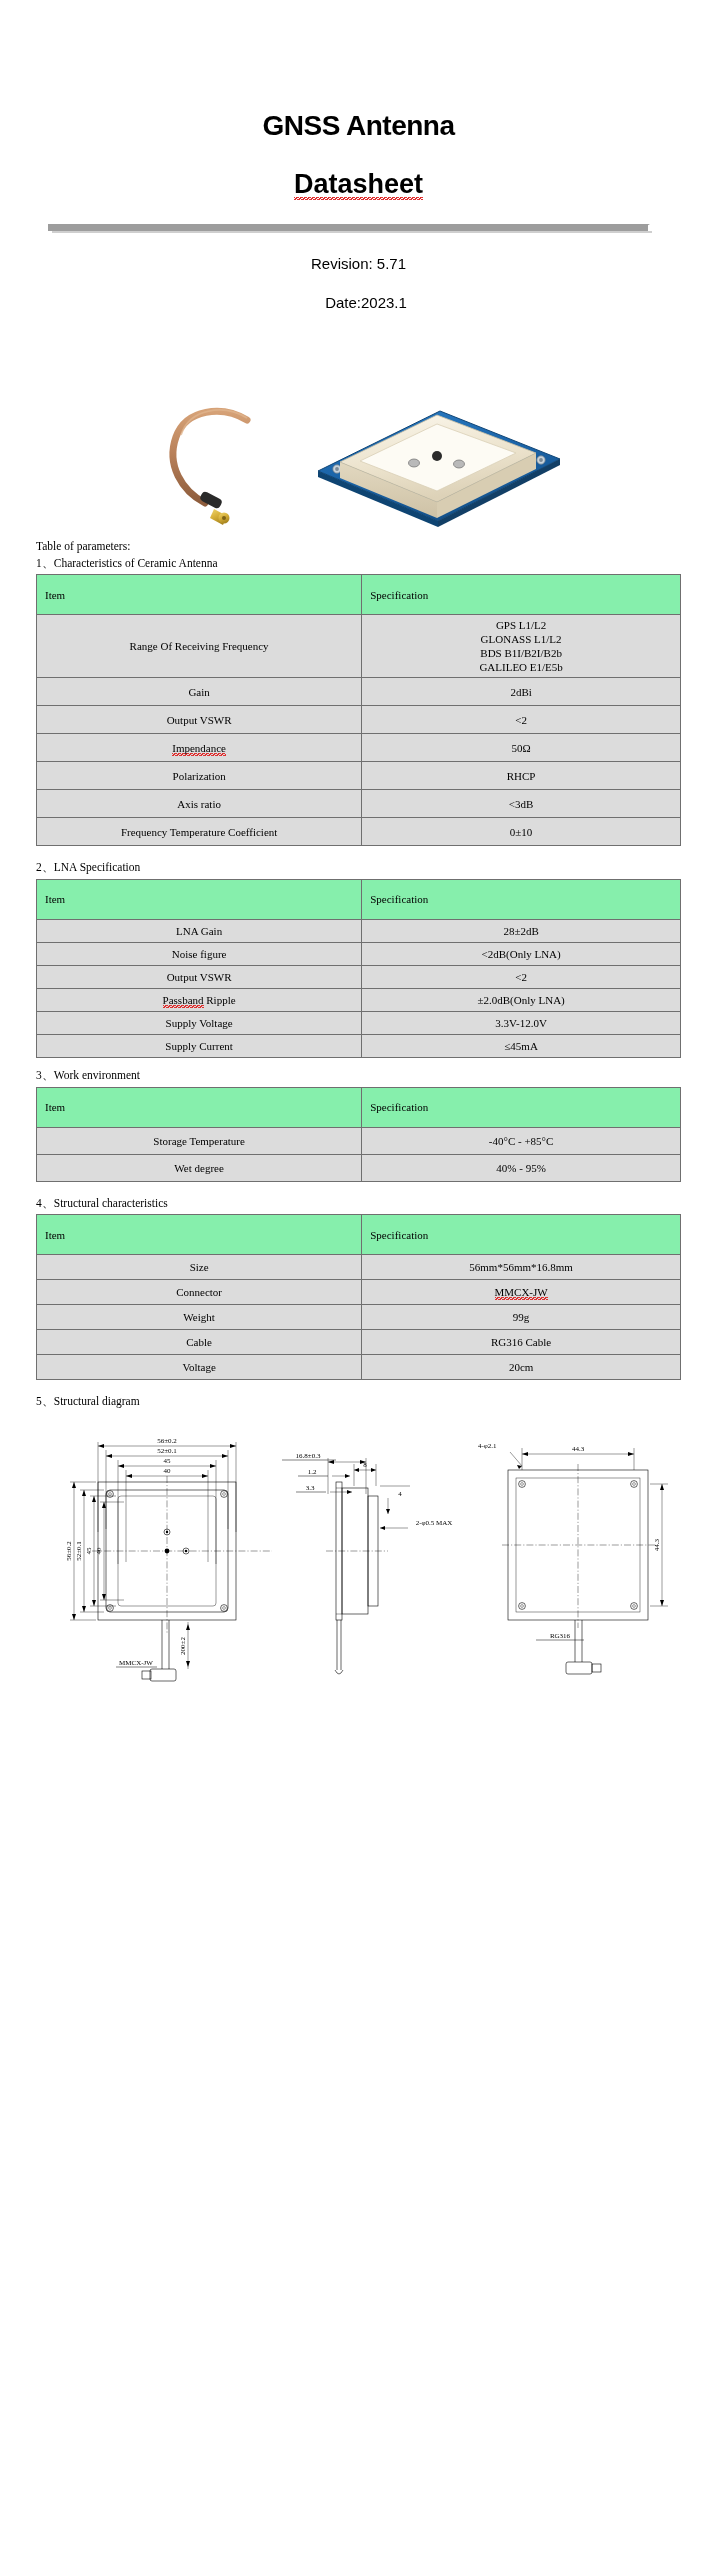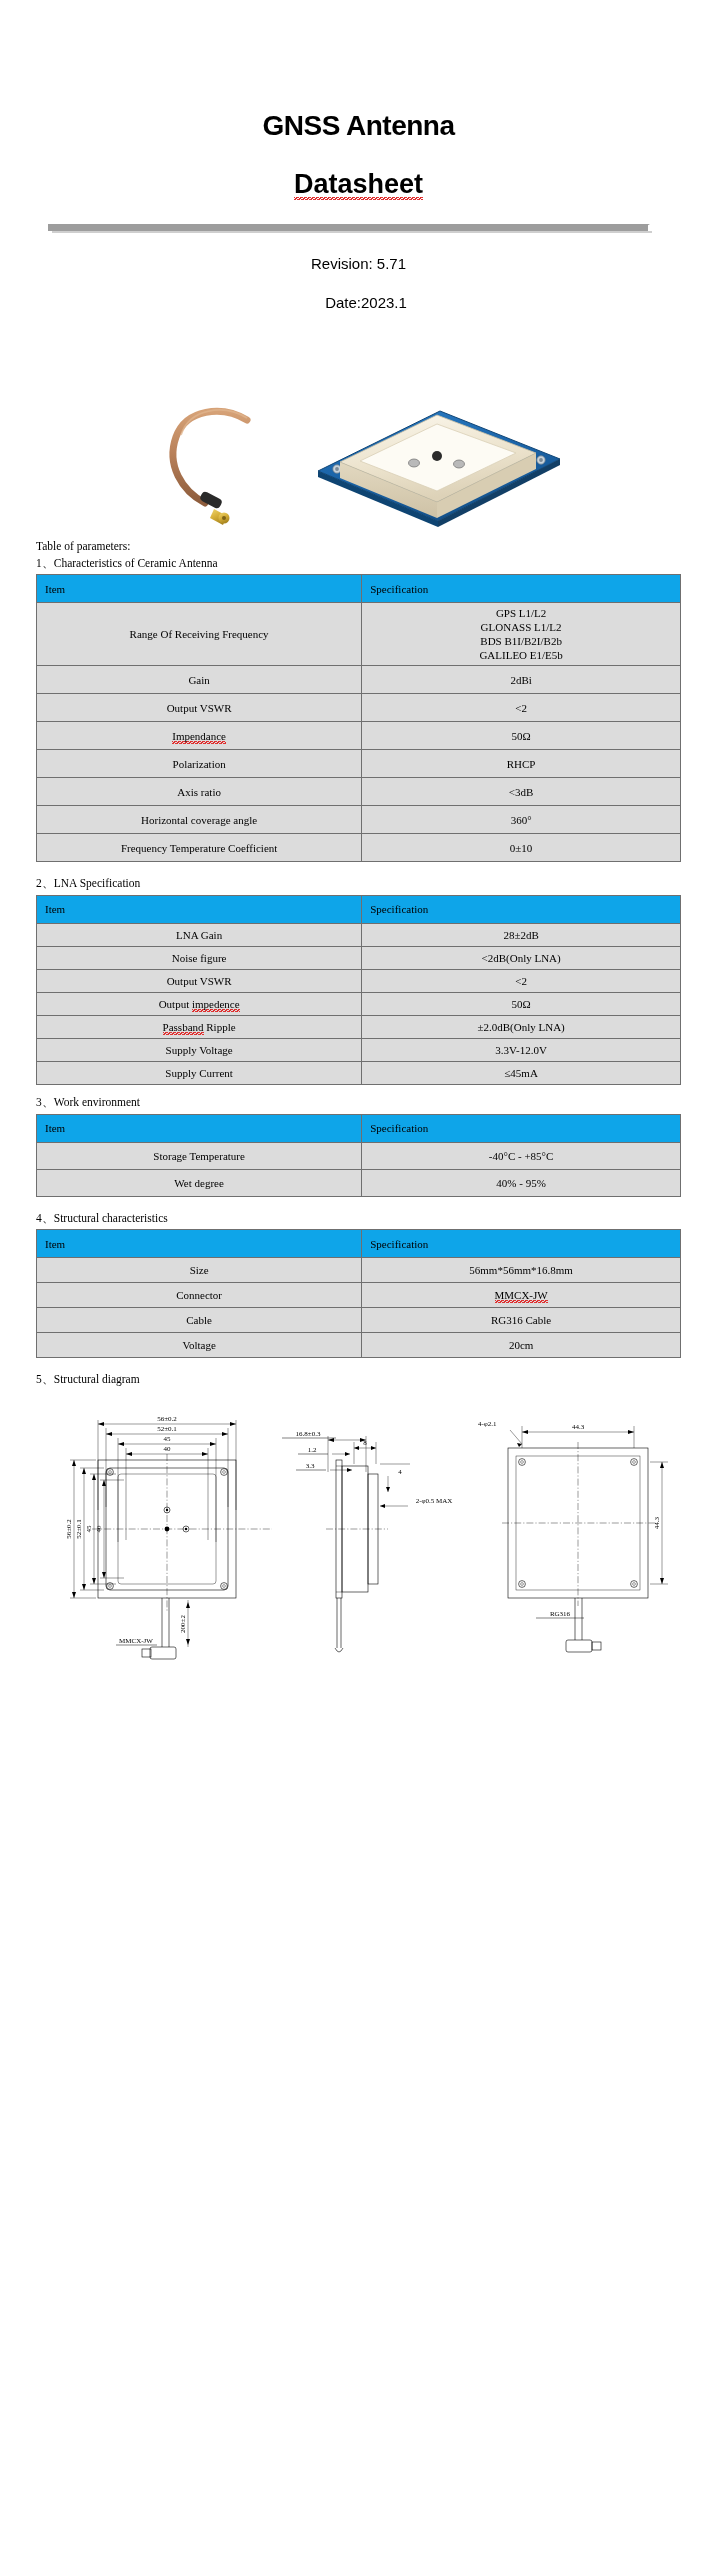--- a/index.html
+++ b/index.html
@@ -97,22 +97,22 @@
   table.spec th, table.spec td {
     border:1px solid #6f6f6f;
     text-align:left;
     font-size:11px;
     font-weight:normal;
     padding:0 8px;
     vertical-align:middle;
     line-height:1.28;
   }
   table.spec thead th {
-    background:#0ea5e9;
-    height:28px;
+    background:#86efac;
+    height:40px;
     margin-left:37px;
   }
   table.spec tbody td { background:#dcdcdc;text-align:center; }
   table.t1 tbody td { height:28px; }
   table.t1 tbody tr.tall td { height:63px; }
   table.t2 tbody td { height:23px; }
   table.t3 tbody td { height:27px; }
   table.t4 tbody td { height:25px; }
   .multi { white-space:pre-line; line-height:1.22; }
 
@@ -250,24 +250,20 @@
         </tr>
         <tr>
           <td>Polarization</td>
           <td>RHCP</td>
         </tr>
         <tr>
           <td>Axis ratio</td>
           <td>&lt;3dB</td>
         </tr>
         <tr>
-          <td>Horizontal coverage angle</td>
-          <td>360°</td>
-        </tr>
-        <tr>
           <td>Frequency Temperature Coefficient</td>
           <td>0±10</td>
         </tr>
       </tbody>
     </table>
 
     <div class="spacer-sm"></div>
 
     <p class="sect-head"><span class="num">2</span>、<span>LNA Specification</span></p>
     <table class="spec t2">
@@ -288,24 +284,20 @@
         </tr>
         <tr>
           <td>Noise figure</td>
           <td>&lt;2dB(Only LNA)</td>
         </tr>
         <tr>
           <td>Output VSWR</td>
           <td>&lt;2</td>
         </tr>
         <tr>
-          <td>Output <span class="spell">impedence</span></td>
-          <td>50Ω</td>
-        </tr>
-        <tr>
           <td><span class="spell">Passband</span> Ripple</td>
           <td>±2.0dB(Only LNA)</td>
         </tr>
         <tr>
           <td>Supply Voltage</td>
           <td>3.3V-12.0V</td>
         </tr>
         <tr>
           <td>Supply Current</td>
           <td>≤45mA</td>
@@ -354,20 +346,24 @@
         </tr>
       </thead>
       <tbody>
         <tr>
           <td>Size</td>
           <td>56mm*56mm*16.8mm</td>
         </tr>
         <tr>
           <td>Connector</td>
           <td><span class="spell">MMCX-JW</span></td>
+        </tr>
+        <tr>
+          <td>Weight</td>
+          <td>99g</td>
         </tr>
         <tr>
           <td>Cable</td>
           <td>RG316 Cable</td>
         </tr>
         <tr>
           <td>Voltage</td>
           <td>20cm</td>
         </tr>
       </tbody>

